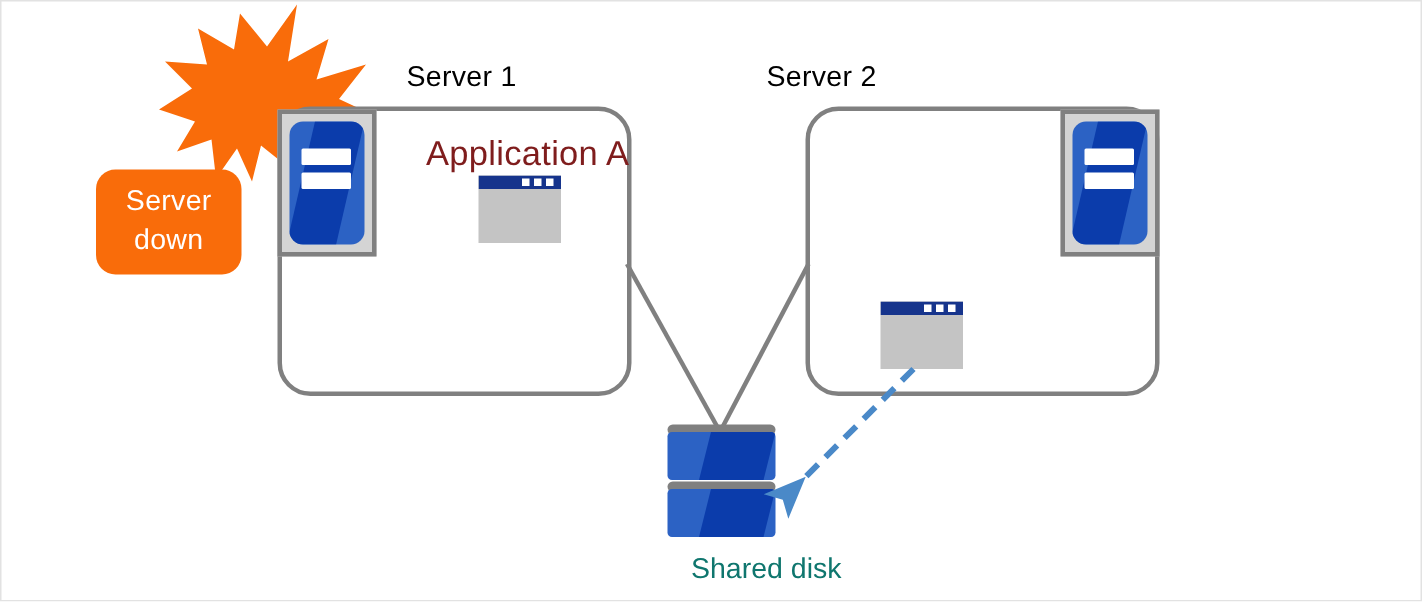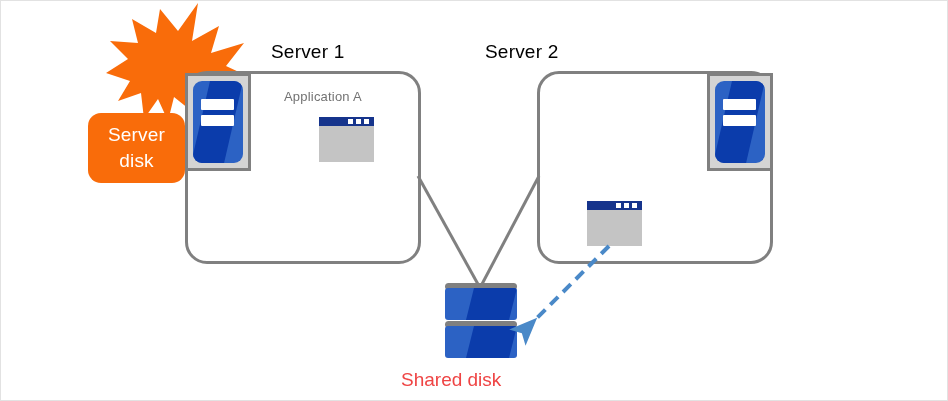--- a/index.html
+++ b/index.html
@@ -31,22 +31,22 @@
   .server-title {
     font-size: 19px;
     color: #000000;
     text-align: left;
     white-space: nowrap;
     letter-spacing: 0.2px;
   }
 
   
   .app-label {
-    font-size: 13px;
-    color: #737373;
+    font-size: 23px;
+    color: #7f1d1d;
     white-space: nowrap;
     letter-spacing: 0.2px;
   }
 
   
   .srv-icon {
     background: #d4d4d4;
     border: 3px solid #808080;
     box-sizing: border-box;
     padding: 5px;
@@ -125,22 +125,22 @@
     position: absolute;
     top: 0; bottom: 0;
     right: 0;
     width: 60%;
     background: #0b3cab;
     transform: skewX(-14deg);
     transform-origin: top right;
   }
   .disk-label {
     font-size: 19px;
-    color: #ef4444;
-    text-align: left;
+    color: #0f766e;
+    text-align: right;
     white-space: nowrap;
   }
 
   
   .callout {
     background: #f96c0a;
     border-radius: 13px;
     color: #ffffff;
     font-size: 19px;
     line-height: 26px;
@@ -163,23 +163,23 @@
 
     <line x1="417" y1="175" x2="478" y2="285" stroke="#808080" stroke-width="3"></line>
 
     <line x1="538" y1="175" x2="480" y2="285" stroke="#808080" stroke-width="3"></line>
   </svg>
 
   <svg class="abs" style="left:105px; top:0px; width:145px; height:125px;" viewBox="0 0 145 125">
     <polygon fill="#f96c0a" points="92,2 86,40 113,25 105,52 138,42 120,65 135,72 108,80 118,95 86,88 88,112 68,96 62,120 52,98 38,118 35,92 12,100 24,80 0,72 22,58 4,40 32,42 26,18 50,32 54,8 72,30"></polygon>
   </svg>
 
-  <div class="abs callout" style="left:63px; top:112px; width:97px; height:70px;margin-left:24px;">
+  <div class="abs callout" style="left:63px; top:112px; width:97px; height:70px;">
     <span>Server</span>
-    <span>disk</span>
+    <span>down</span>
   </div>
 
   <div class="abs server-title" style="left:270px; top:40px; width:170px;">Server 1</div>
 
   <div class="abs server-box" style="left:184px; top:70px; width:236px; height:193px;"></div>
 
   <div class="abs srv-icon" style="left:184px; top:72px; width:66px; height:98px;">
     <div class="srv-icon-inner">
       <div class="srv-icon-shade"></div>
       <div class="srv-bar b1"></div>
@@ -190,21 +190,21 @@
   <div class="abs app-label" style="left:283px; top:88px;">Application A</div>
 
   <div class="abs appwin" style="left:318px; top:116px; width:55px; height:45px;">
     <div class="appwin-bar">
       <span class="appwin-dot d1"></span>
       <span class="appwin-dot d2"></span>
       <span class="appwin-dot d3"></span>
     </div>
   </div>
 
-  <div class="abs server-title" style="left:484px; top:40px; width:260px;">Server 2</div>
+  <div class="abs server-title" style="left:510px; top:40px; width:260px;">Server 2</div>
 
   <div class="abs server-box" style="left:536px; top:70px; width:236px; height:193px;"></div>
 
   <div class="abs srv-icon" style="left:706px; top:72px; width:66px; height:98px;">
     <div class="srv-icon-inner">
       <div class="srv-icon-shade"></div>
       <div class="srv-bar b1"></div>
       <div class="srv-bar b2"></div>
     </div>
   </div>

